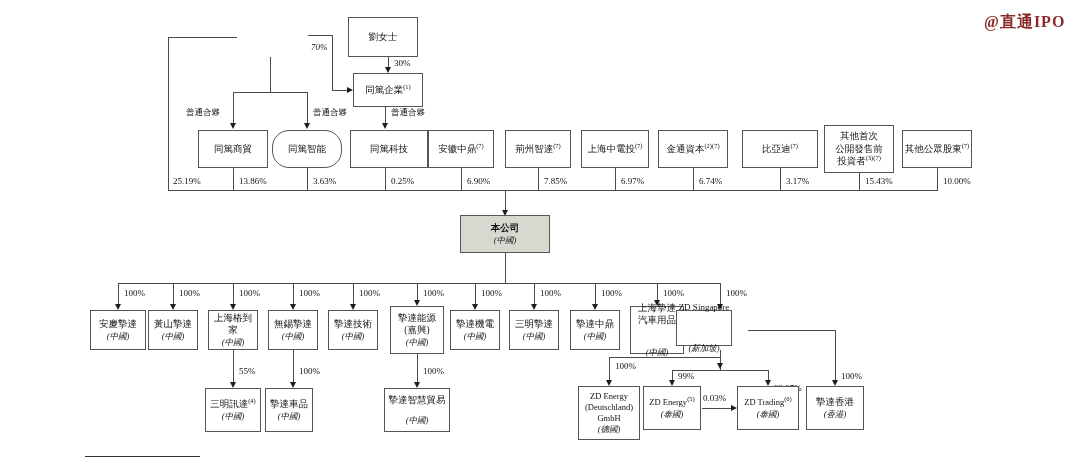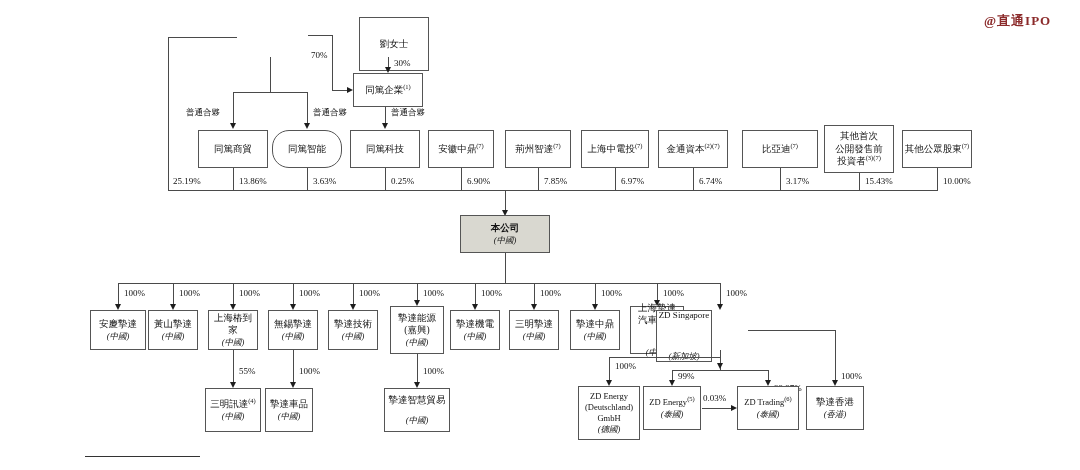--- a/index.html
+++ b/index.html
@@ -10,71 +10,71 @@
   .v{width:1px;}
   .arr-d{position:absolute;width:0;height:0;border-left:3px solid transparent;border-right:3px solid transparent;border-top:6px solid #1d1d1d;}
   .arr-r{position:absolute;width:0;height:0;border-top:3px solid transparent;border-bottom:3px solid transparent;border-left:6px solid #1d1d1d;}
   .box{position:absolute;border:1px solid #555;background:#fff;display:flex;flex-direction:column;align-items:center;justify-content:center;text-align:center;font-size:9.5px;line-height:1.3;color:#111;box-sizing:border-box;padding:1px;}
   .box .nm{white-space:pre-line;}
   .box .rg{font-style:italic;font-size:8.5px;}
   .box sup{font-size:6.5px;line-height:0;}
   .company{background:#d9d8d0;}
   .pct{position:absolute;font-size:9px;color:#111;white-space:nowrap;}
   .lbl{position:absolute;font-size:8.5px;color:#111;white-space:nowrap;}
-  .watermark{position:absolute;left:984px;top:12px;font-size:13px;font-weight:bold;color:#8b2a2a;letter-spacing:1px;}
+  .watermark{position:absolute;left:984px;top:12px;font-size:16px;font-weight:bold;color:#8b2a2a;letter-spacing:1px;}
   .footnote-rule{position:absolute;left:85px;top:456px;width:115px;height:1px;background:#333;}
 </style>
 </head>
 <body>
 
 <div id="canvas">
 
   <div class="watermark">@直通IPO</div>
 
-  <div class="box" style="left:359px;top:17px;width:70px;height:54px;">
+  <div class="box" style="left:348px;top:17px;width:70px;height:40px;">
     <div class="nm">劉女士</div>
   </div>
   <div class="box" style="left:353px;top:73px;width:70px;height:34px;">
     <div><span class="nm">同篤企業</span><sup>(1)</sup></div>
   </div>
 
   <div class="line v" style="left:270px;top:57px;height:35px;"></div>
   <div class="line h" style="left:233px;top:92px;width:75px;"></div>
   <div class="line v" style="left:233px;top:92px;height:31px;"></div>
   <div class="arr-d" style="left:230px;top:123px;"></div>
   <div class="line v" style="left:307px;top:92px;height:31px;"></div>
   <div class="arr-d" style="left:304px;top:123px;"></div>
   <div class="lbl" style="left:186px;top:107px;">普通合夥</div>
   <div class="lbl" style="left:313px;top:107px;">普通合夥</div>
 
   <div class="line h" style="left:308px;top:35px;width:24px;"></div>
   <div class="line v" style="left:332px;top:35px;height:55px;"></div>
   <div class="line h" style="left:332px;top:90px;width:15px;"></div>
   <div class="arr-r" style="left:347px;top:87px;"></div>
-  <div class="pct" style="left:311px;top:50px;">70%</div>
+  <div class="pct" style="left:311px;top:42px;font-style:italic;">70%</div>
 
   <div class="line v" style="left:388px;top:57px;height:10px;"></div>
   <div class="arr-d" style="left:385px;top:67px;"></div>
   <div class="pct" style="left:394px;top:58px;">30%</div>
 
   <div class="line v" style="left:385px;top:107px;height:16px;"></div>
   <div class="arr-d" style="left:382px;top:123px;"></div>
   <div class="lbl" style="left:391px;top:107px;">普通合夥</div>
 
   <div class="line h" style="left:168px;top:37px;width:69px;"></div>
   <div class="line v" style="left:168px;top:37px;height:153px;"></div>
   <div class="pct" style="left:173px;top:176px;">25.19%</div>
 
   <div class="box" style="left:198px;top:130px;width:70px;height:38px;">
     <div><span class="nm">同篤商貿</span><sup></sup></div>
   </div>
   <div class="box" style="left:272px;top:130px;width:70px;height:38px;border-radius:17px;">
     <div><span class="nm">同篤智能</span><sup></sup></div>
   </div>
-  <div class="box" style="left:350px;top:130px;width:70px;height:38px;">
+  <div class="box" style="left:350px;top:130px;width:78px;height:38px;">
     <div><span class="nm">同篤科技</span><sup></sup></div>
   </div>
   <div class="box" style="left:428px;top:130px;width:66px;height:38px;">
     <div><span class="nm">安徽中鼎</span><sup>(7)</sup></div>
   </div>
   <div class="box" style="left:505px;top:130px;width:66px;height:38px;">
     <div><span class="nm">荊州智達</span><sup>(7)</sup></div>
   </div>
   <div class="box" style="left:581px;top:130px;width:68px;height:38px;">
     <div><span class="nm">上海中電投</span><sup>(7)</sup></div>
@@ -196,21 +196,21 @@
   </div>
   <div class="box" style="left:570px;top:310px;width:50px;height:40px;">
     <div class="nm">摯達中鼎</div>
       <div class="rg">(中國)</div>
   </div>
   <div class="box" style="left:630px;top:306px;width:54px;height:48px;gap:20px;">
     <div class="nm">上海摯達
 汽車用品</div>
       <div class="rg">(中國)</div>
   </div>
-  <div class="box" style="left:656px;top:310px;width:56px;height:52px;gap:30px;">
+  <div class="box" style="left:676px;top:310px;width:56px;height:36px;gap:30px;">
     <div class="nm" style="font-size:9px;">ZD Singapore</div>
       <div class="rg">(新加坡)</div>
   </div>
 
   <div class="line v" style="left:233px;top:350px;height:32px;"></div>
   <div class="arr-d" style="left:230px;top:382px;"></div>
   <div class="pct" style="left:239px;top:366px;">55%</div>
   <div class="box" style="left:205px;top:388px;width:56px;height:44px;">
     <div><span class="nm">三明訊達</span><sup>(4)</sup></div>
     <div class="rg">(中國)</div>

